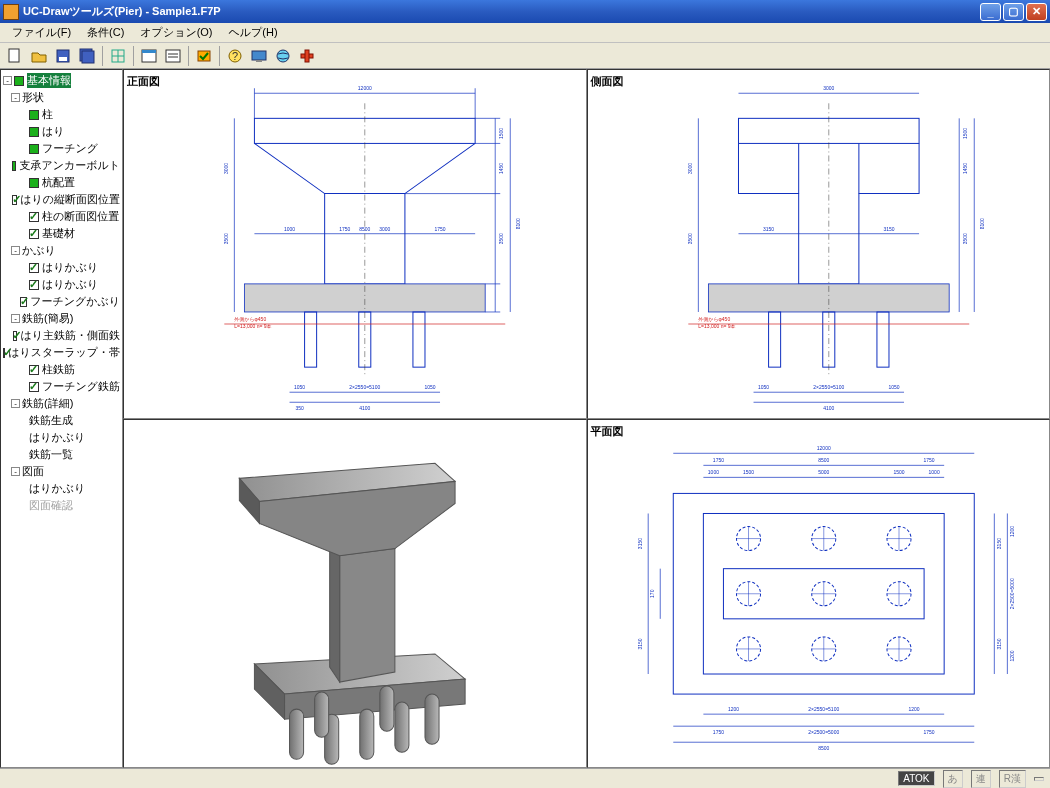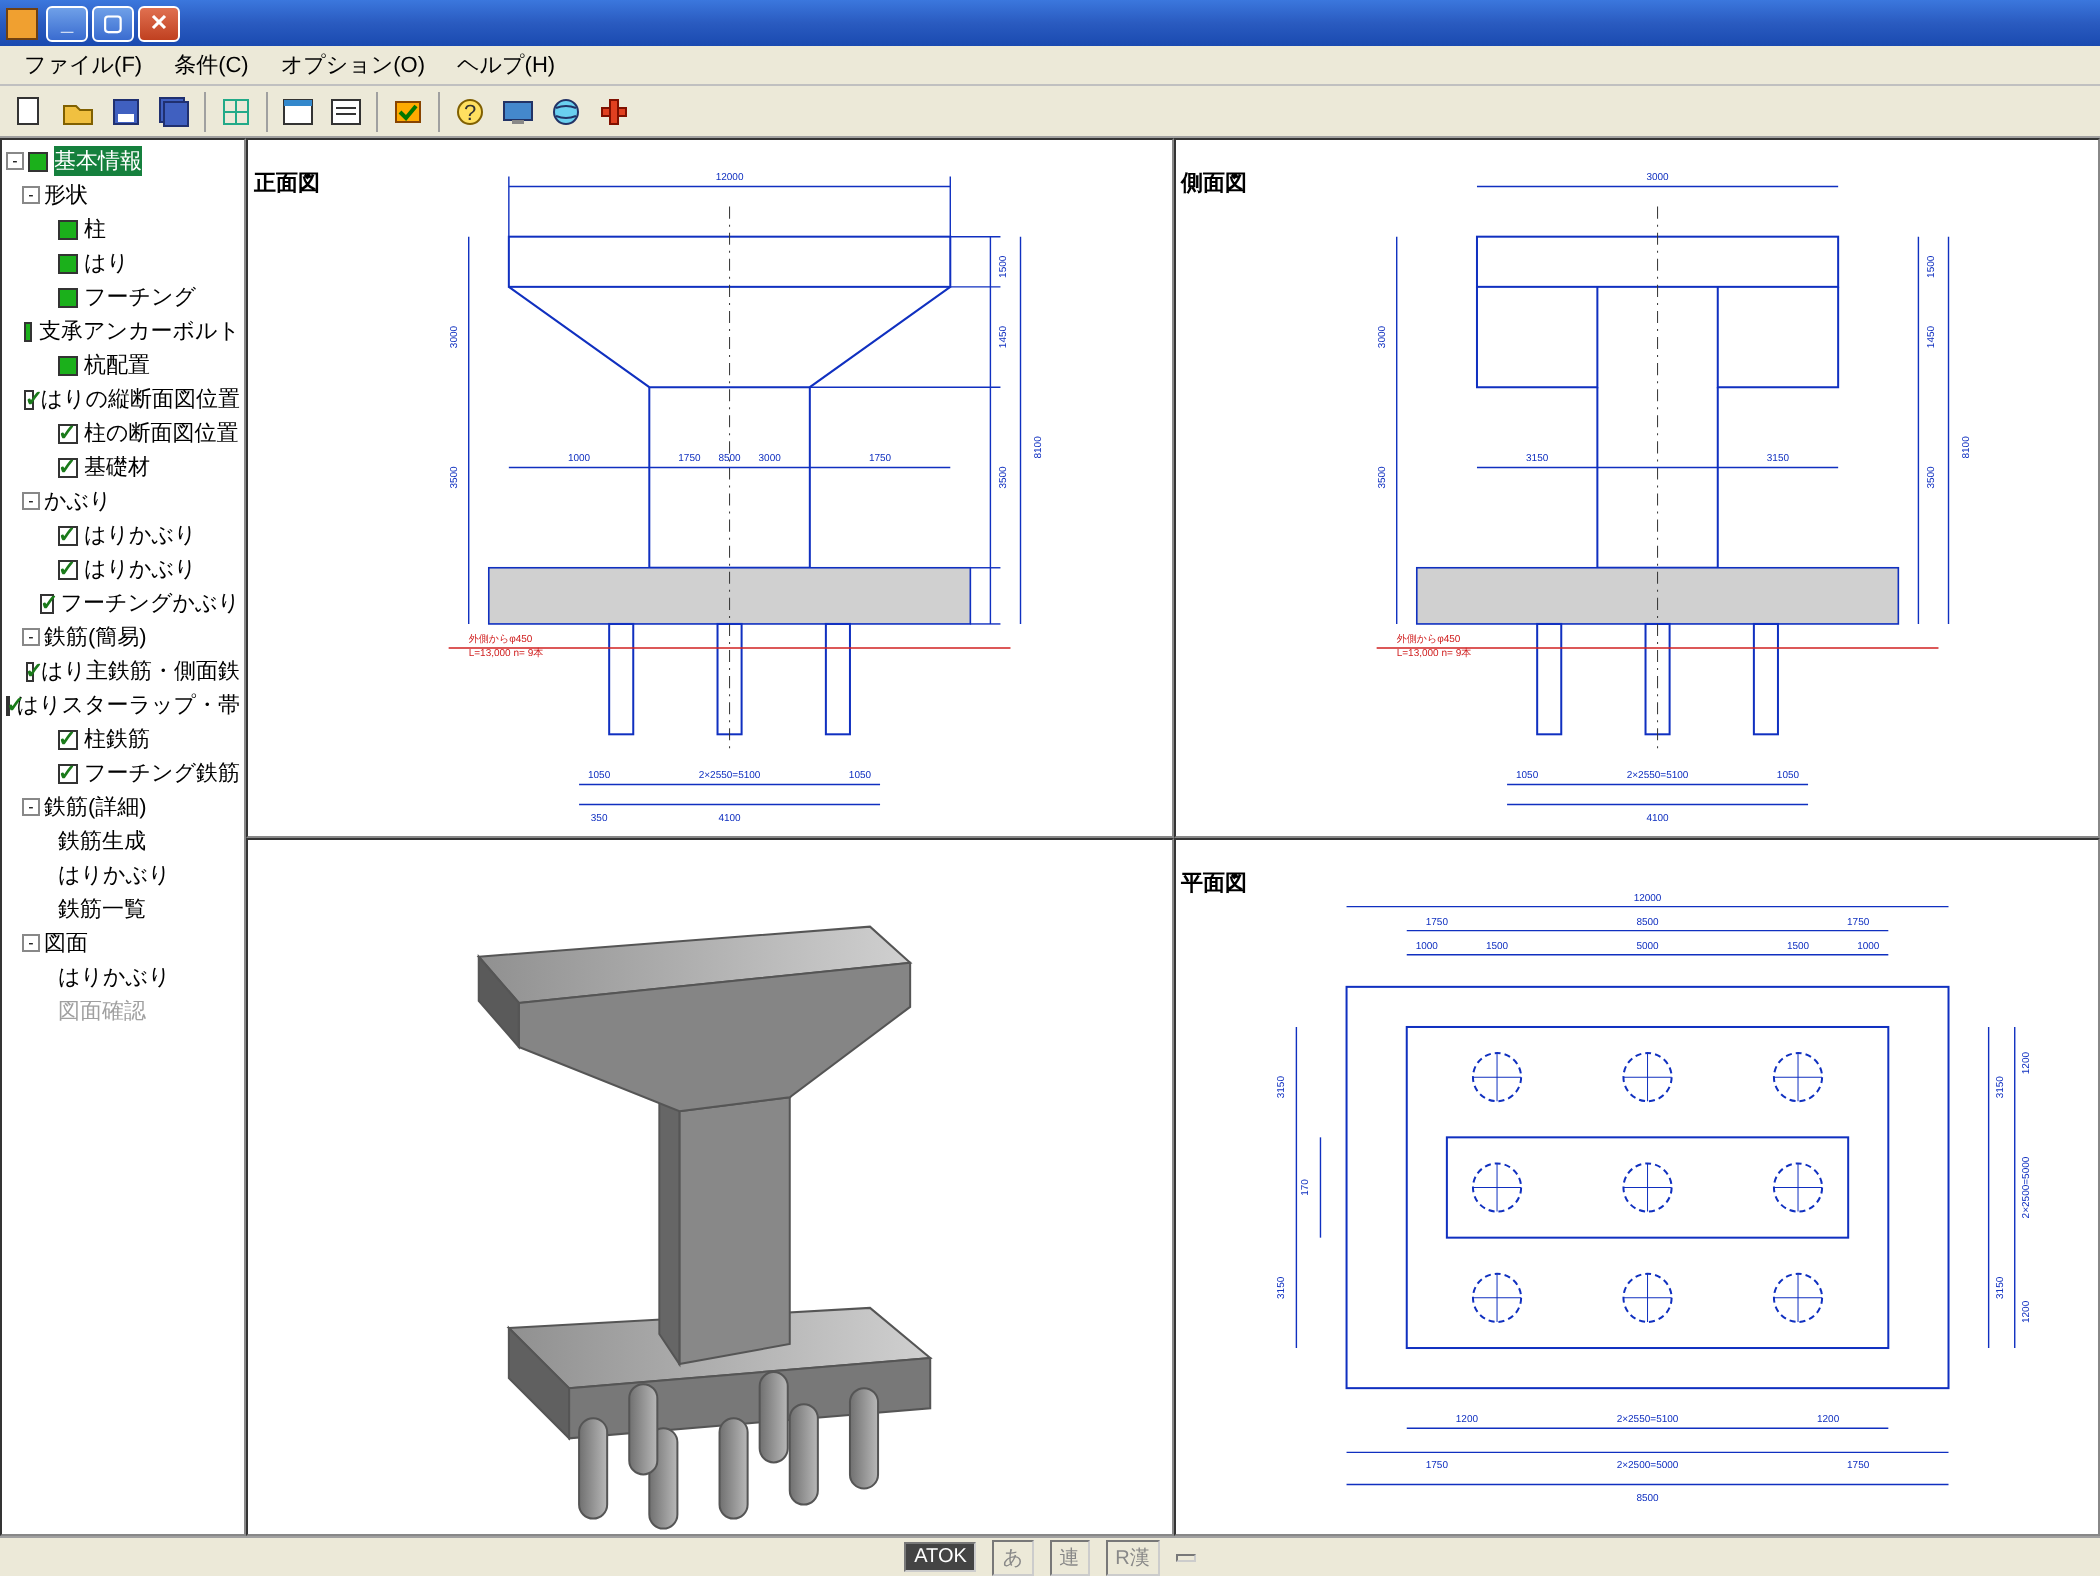--- a/index.html
+++ b/index.html
@@ -27,41 +27,42 @@
 .tree-node .ind { display:inline-block; }
 .tree-node .box { width: 10px; height: 10px; margin-right: 3px; border: 1px solid #333; }
 .tree-node .box.green { background: #1bb01b; }
 .tree-node .box.check { background: #fff; position: relative; }
 .tree-node .box.check::after { content: "✓"; color: #1a7a1a; position: absolute; top: -3px; left: -1px; font-weight: bold; }
 .tree-node.sel span.lbl { background: #15803d; color: #fff; }
 .tree-node.dis span.lbl { color: #a0a0a0; font-family: Liberation Mono, monospace; }
 
 .views { flex: 1; display: grid; grid-template-columns: 1fr 1fr; grid-template-rows: 1fr 1fr; }
 .view { background: #fff; border: 1px inset #888; position: relative; overflow: hidden; }
-.view .vtitle { position: absolute; top: 14px; left: 3px; font-weight: bold; z-index: 5; }
+.view .vtitle { position: absolute; top: 4px; left: 3px; font-weight: bold; z-index: 5; }
 .view svg { width: 100%; height: 100%; }
 
-.statusbar { height: 20px; background: #ece9d8; border-top: 1px solid #a0a0a0; display: flex; align-items: center; justify-content: center; padding: 0 6px; gap: 8px; }
+.statusbar { height: 20px; background: #ece9d8; border-top: 1px solid #a0a0a0; display: flex; align-items: center; justify-content: flex-end; padding: 0 6px; gap: 8px; }
 .statusbar .cell { border: 1px inset #ccc; padding: 1px 4px; font-size: 10px; color: #888; }
 .statusbar .cell.atok { background: #444; color: #fff; }
 
 
 .dim { stroke: #1030c0; stroke-width: 0.7; fill: none; }
 .dimtxt { fill: #1030c0; font-size: 5px; text-anchor: middle; }
 .obj { stroke: #1030c0; stroke-width: 1; fill: none; }
 .shade { fill: #d0d0d0; stroke: #1030c0; stroke-width: 0.8; }
 .dash { stroke: #333; stroke-width: 0.5; stroke-dasharray: 6 3 1 3; fill: none; }
 .redtxt { fill: #d02020; font-size: 5px; }
 .redln { stroke: #d02020; stroke-width: 0.7; }
 </style>
 </head>
 <body>
 
 <div class="titlebar">
   <div class="app-icon"></div>
+  <div class="title">UC-Drawツールズ(Pier) - Sample1.F7P</div>
   <div class="winbtns">
     <div class="winbtn">_</div>
     <div class="winbtn">▢</div>
     <div class="winbtn close">✕</div>
   </div>
 </div>
 
 <div class="menubar">
   <div class="menuitem">ファイル(F)</div>
   <div class="menuitem">条件(C)</div>

